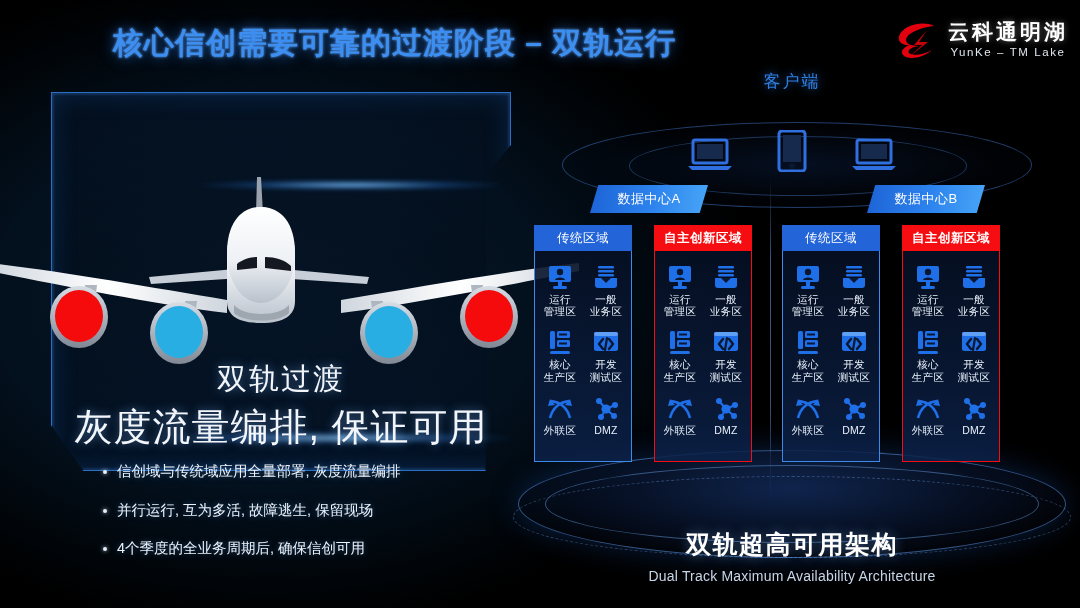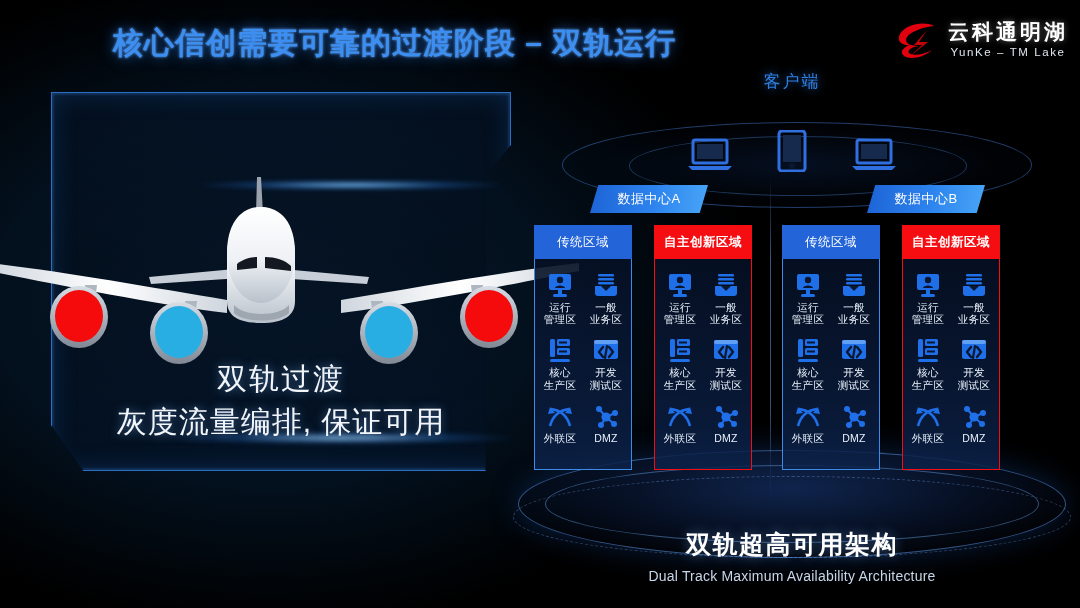--- a/index.html
+++ b/index.html
@@ -62,21 +62,21 @@
     position:absolute; left:120px; top:340px; width:340px; height:12px;
     background:radial-gradient(ellipse at center, rgba(160,215,255,.9) 0%, rgba(40,120,220,.30) 45%, rgba(0,0,0,0) 75%);
     filter:blur(2.5px);
   }
 
   #headline{
     position:absolute; left:0; right:0; top:268px; text-align:center;
     color:#f2f6fb; line-height:1.28;
   }
   #headline .hl1{ font-size:30px; letter-spacing:2px; text-shadow:0 0 10px rgba(120,180,255,.55); }
-  #headline .hl2{ font-size:30px; letter-spacing:1px; margin-top:5px;
+  #headline .hl2{ font-size:38px; letter-spacing:1px; margin-top:5px;
                   text-shadow:0 0 10px rgba(120,180,255,.55); }
 
   #bullets{ position:absolute; left:52px; top:370px; width:380px; }
   .bullet{
     display:flex; align-items:flex-start; gap:10px;
     color:#eef3f9; font-size:14.5px; line-height:1.35; margin-bottom:19px;
     text-shadow:0 0 6px rgba(80,150,240,.45);
   }
   .bullet .dot{
     flex:none; width:4px; height:4px; border-radius:50%;
@@ -150,21 +150,21 @@
     position:absolute; left:-1%; top:24%; width:102%; height:76%;
     border-radius:50%; border:1px dashed rgba(120,170,240,.35);
   }
 
   
   #columns{ position:absolute; left:22px; top:165px; width:516px; display:flex; }
   .zone-col{ width:98px; }
   .zone-col + .zone-col{ margin-left:22px;border-radius:6px; }
   .zone-col.gapbig{ margin-left:30px; }
   .zone-head{
-    height:34px; display:flex; align-items:center; justify-content:center;
+    height:26px; display:flex; align-items:center; justify-content:center;
     font-size:12.5px; letter-spacing:.5px; white-space:nowrap;
   }
   .zone-col.trad .zone-head{ background:#2364d8; color:#ffffff; }
   .zone-col.innov .zone-head{ background:#f60d12; color:#ffffff; font-weight:bold; }
   .zone-body{
     border:1.5px solid #3d8ae8; border-top:none; height:211px;
     background:linear-gradient(180deg, rgba(6,16,36,.9) 0%, rgba(9,26,58,.85) 60%, rgba(12,34,74,.85) 100%);
     display:flex; flex-direction:column; justify-content:space-around;
     padding:6px 2px 20px;
   }
@@ -265,20 +265,34 @@
     </svg>
   </div>
 
   <div id="glow-bottom"></div>
 
   <div id="headline">
     <div class="hl1">双轨过渡</div>
     <div class="hl2">灰度流量编排, 保证可用</div>
   </div>
 
+  <div id="bullets">
+    <div class="bullet">
+      <span class="dot"></span>
+      <span>信创域与传统域应用全量部署, 灰度流量编排</span>
+    </div>
+    <div class="bullet">
+      <span class="dot"></span>
+      <span>并行运行, 互为多活, 故障逃生, 保留现场</span>
+    </div>
+    <div class="bullet">
+      <span class="dot"></span>
+      <span>4个季度的全业务周期后, 确保信创可用</span>
+    </div>
+  </div>
 </div>
 
 <div id="diagram">
 
   <div id="client-label">客户端</div>
   <div id="client-ring"></div>
 
   <div id="client-devices">
     <span>
       <svg width="46" height="34" viewBox="0 0 46 34">

